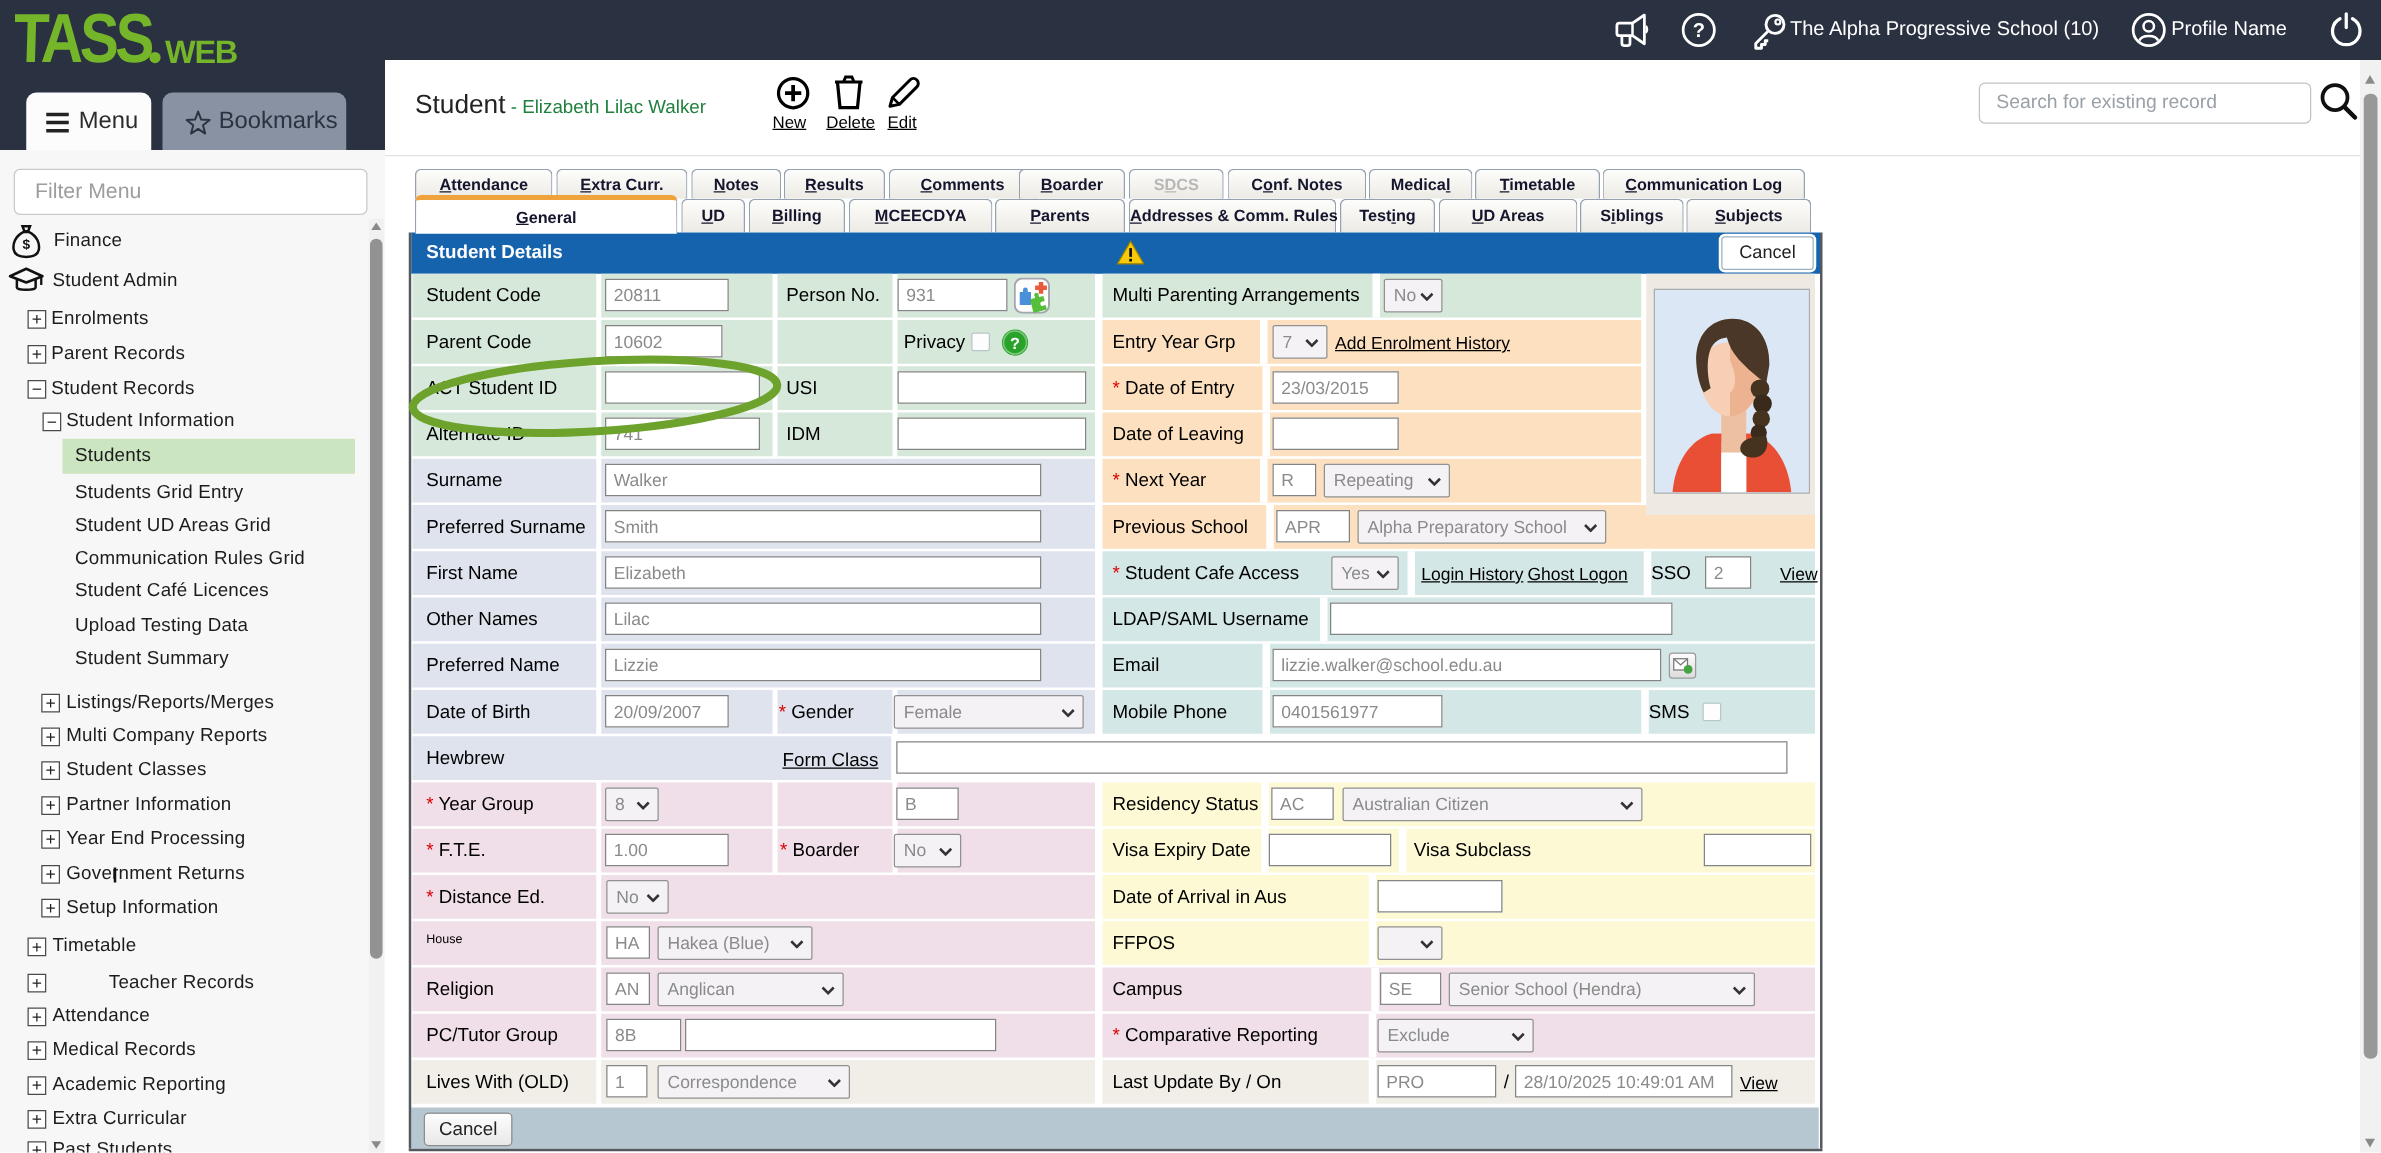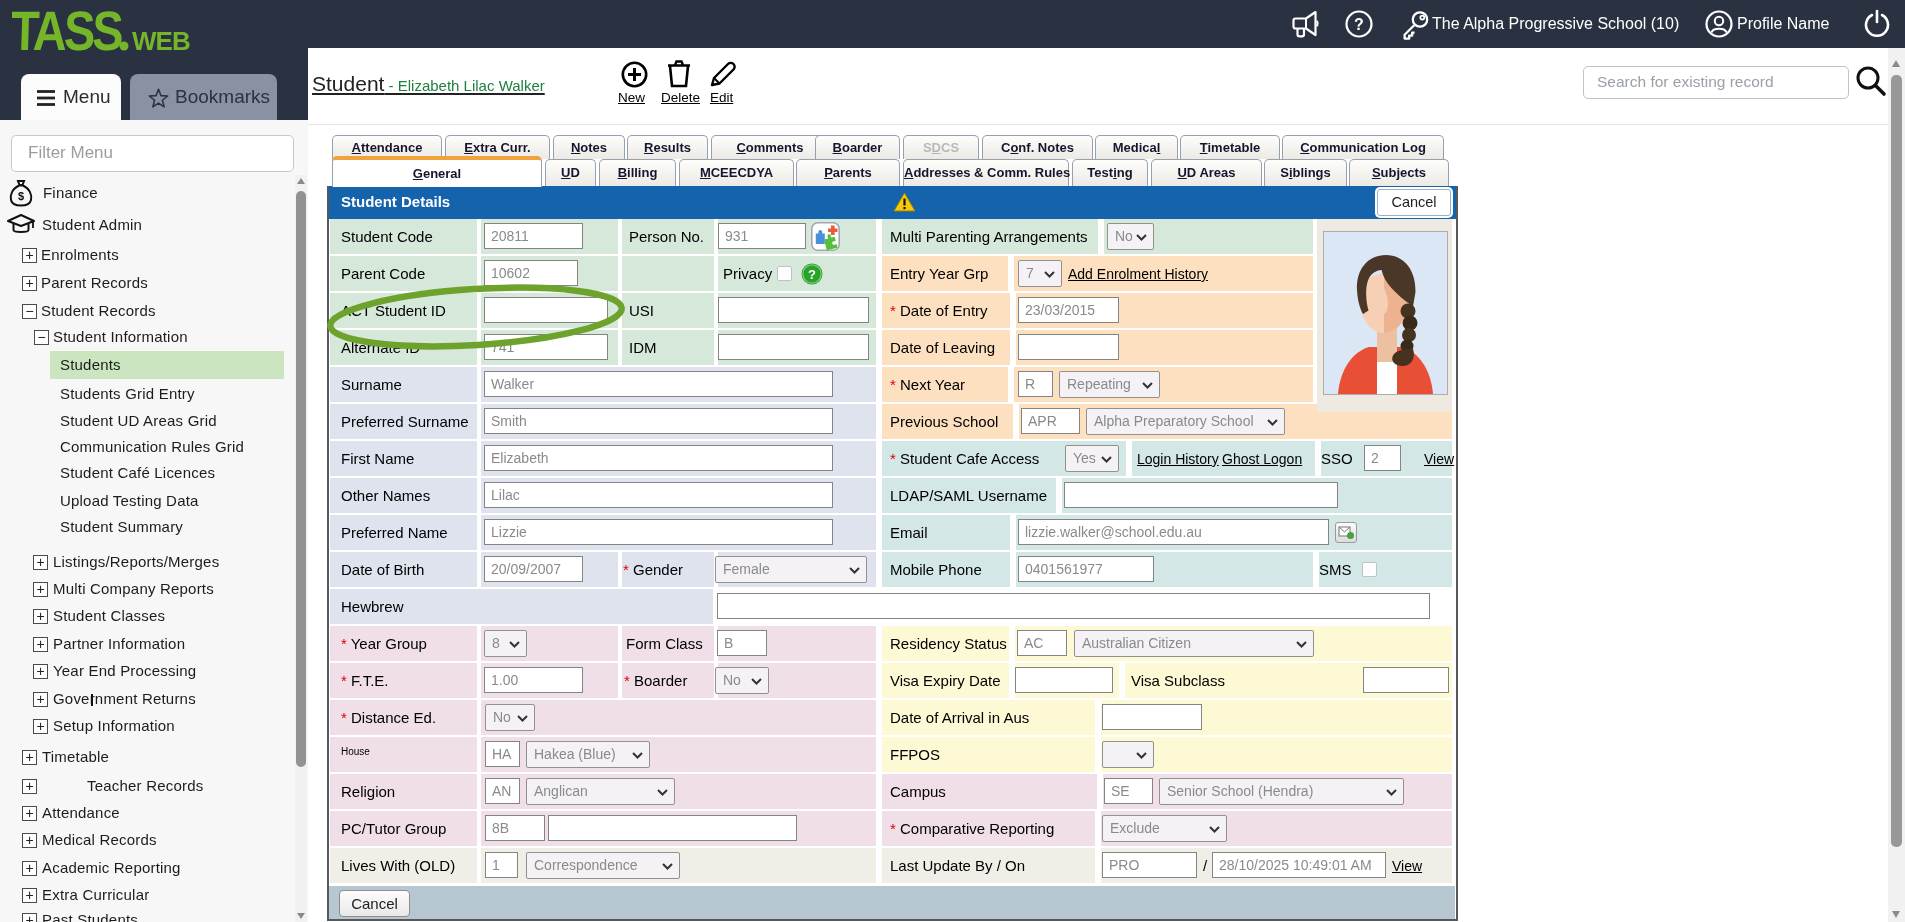--- a/index.html
+++ b/index.html
@@ -132,21 +132,21 @@
 <div class="pm" style="left:22px;top:913px;">+</div>
 <div class="tree" style="left:42px;top:911px;">Past Students</div>
 <div class="abs" style="left:91px;top:694px;width:1.5px;height:12px;background:#111;"></div>
 </div>
 <div class="abs" style="left:295px;top:175px;width:12px;height:747px;background:#f1f1f1;">
 <div style="position:absolute;left:2px;top:3px;width:0;height:0;border-left:4px solid transparent;border-right:4px solid transparent;border-bottom:6px solid #8a8a8a;"></div>
 <div style="position:absolute;left:1px;top:16px;width:10px;height:576px;background:#929292;border-radius:5px;"></div>
 <div style="position:absolute;left:2px;bottom:3px;width:0;height:0;border-left:4px solid transparent;border-right:4px solid transparent;border-top:6px solid #8a8a8a;"></div>
 </div>
 <div class="abs" style="left:308px;top:48px;width:1580px;height:77px;background:#fff;border-bottom:1px solid #e3e3e3;"></div>
-<div class="abs" style="left:312px;top:72px;font-size:21px;color:#222;text-decoration:underline;">Student<span style="font-size:15px;color:#20803e;"> - Elizabeth Lilac Walker</span></div>
+<div class="abs" style="left:332px;top:72px;font-size:21px;color:#222;">Student<span style="font-size:15px;color:#20803e;"> - Elizabeth Lilac Walker</span></div>
 <div class="abs" style="left:618px;top:60px;width:130px;height:50px;">
 <svg width="27" height="27" viewBox="0 0 27 27" style="position:absolute;left:3px;top:1px;">
 <circle cx="13.5" cy="13.5" r="11.7" fill="none" stroke="#000" stroke-width="2.6"></circle>
 <line x1="13.5" y1="7" x2="13.5" y2="20" stroke="#000" stroke-width="3"></line>
       <line x1="7" y1="13.5" x2="20" y2="13.5" stroke="#000" stroke-width="3"></line>
     </svg>
 <div style="position:absolute;left:0px;top:30px;font-size:13.5px;text-decoration:underline;color:#000;">New</div>
 <svg width="24" height="28" viewBox="0 0 24 28" style="position:absolute;left:49px;top:0px;">
 <path d="M3 6 L5 26 L19 26 L21 6" fill="none" stroke="#000" stroke-width="2.6"></path>
 <path d="M1 5.5 L23 5.5 M8 5 L9.5 1.5 L14.5 1.5 L16 5" fill="none" stroke="#000" stroke-width="2.4"></path>
@@ -391,21 +391,21 @@
 <div class="lab" style="left:890px;top:561px;font-size:15px;">Mobile Phone</div>
 <div class="inp" style="left:1018px;top:556px;width:136px;height:26px;line-height:24px;">0401561977</div>
 <div class="lab" style="left:1319px;top:561px;font-size:15px;">SMS</div>
 <div class="cbox" style="left:1362px;top:562px;width:15px;height:15px;"></div>
 <div class="lab" style="left:341px;top:598px;font-size:15px;">Hewbrew</div>
 <div class="inp" style="left:717px;top:593px;width:713px;height:26px;line-height:24px;"></div>
 <div class="lab" style="left:341px;top:635px;font-size:15px;"><span class="req">* </span>Year Group</div>
 <div class="sel" style="left:484px;top:630px;width:43px;height:27px;line-height:25px;"><span class="seltxt">8</span><svg class="chev" width="11" height="7" viewBox="0 0 11 7">
       <polyline points="1,1 5.5,5.5 10,1" fill="none" stroke="#333" stroke-width="2"></polyline>
     </svg></div>
-<div class="lab" style="left:626px;top:635px;font-size:15px;">Form Class</div>
+<div class="lab" style="left:626px;top:600px;font-size:15px;text-decoration:underline;">Form Class</div>
 <div class="inp" style="left:717px;top:630px;width:50px;height:26px;line-height:24px;">B</div>
 <div class="lab" style="left:890px;top:635px;font-size:15px;">Residency Status</div>
 <div class="inp" style="left:1017px;top:630px;width:50px;height:26px;line-height:24px;">AC</div>
 <div class="sel" style="left:1074px;top:630px;width:240px;height:27px;line-height:25px;"><span class="seltxt">Australian Citizen</span><svg class="chev" width="11" height="7" viewBox="0 0 11 7">
       <polyline points="1,1 5.5,5.5 10,1" fill="none" stroke="#333" stroke-width="2"></polyline>
     </svg></div>
 <div class="lab" style="left:341px;top:672px;font-size:15px;"><span class="req">* </span>F.T.E.</div>
 <div class="inp" style="left:484px;top:667px;width:99px;height:26px;line-height:24px;">1.00</div>
 <div class="lab" style="left:624px;top:672px;font-size:15px;"><span class="req">* </span>Boarder</div>
 <div class="sel" style="left:715px;top:667px;width:54px;height:27px;line-height:25px;"><span class="seltxt">No</span><svg class="chev" width="11" height="7" viewBox="0 0 11 7">

